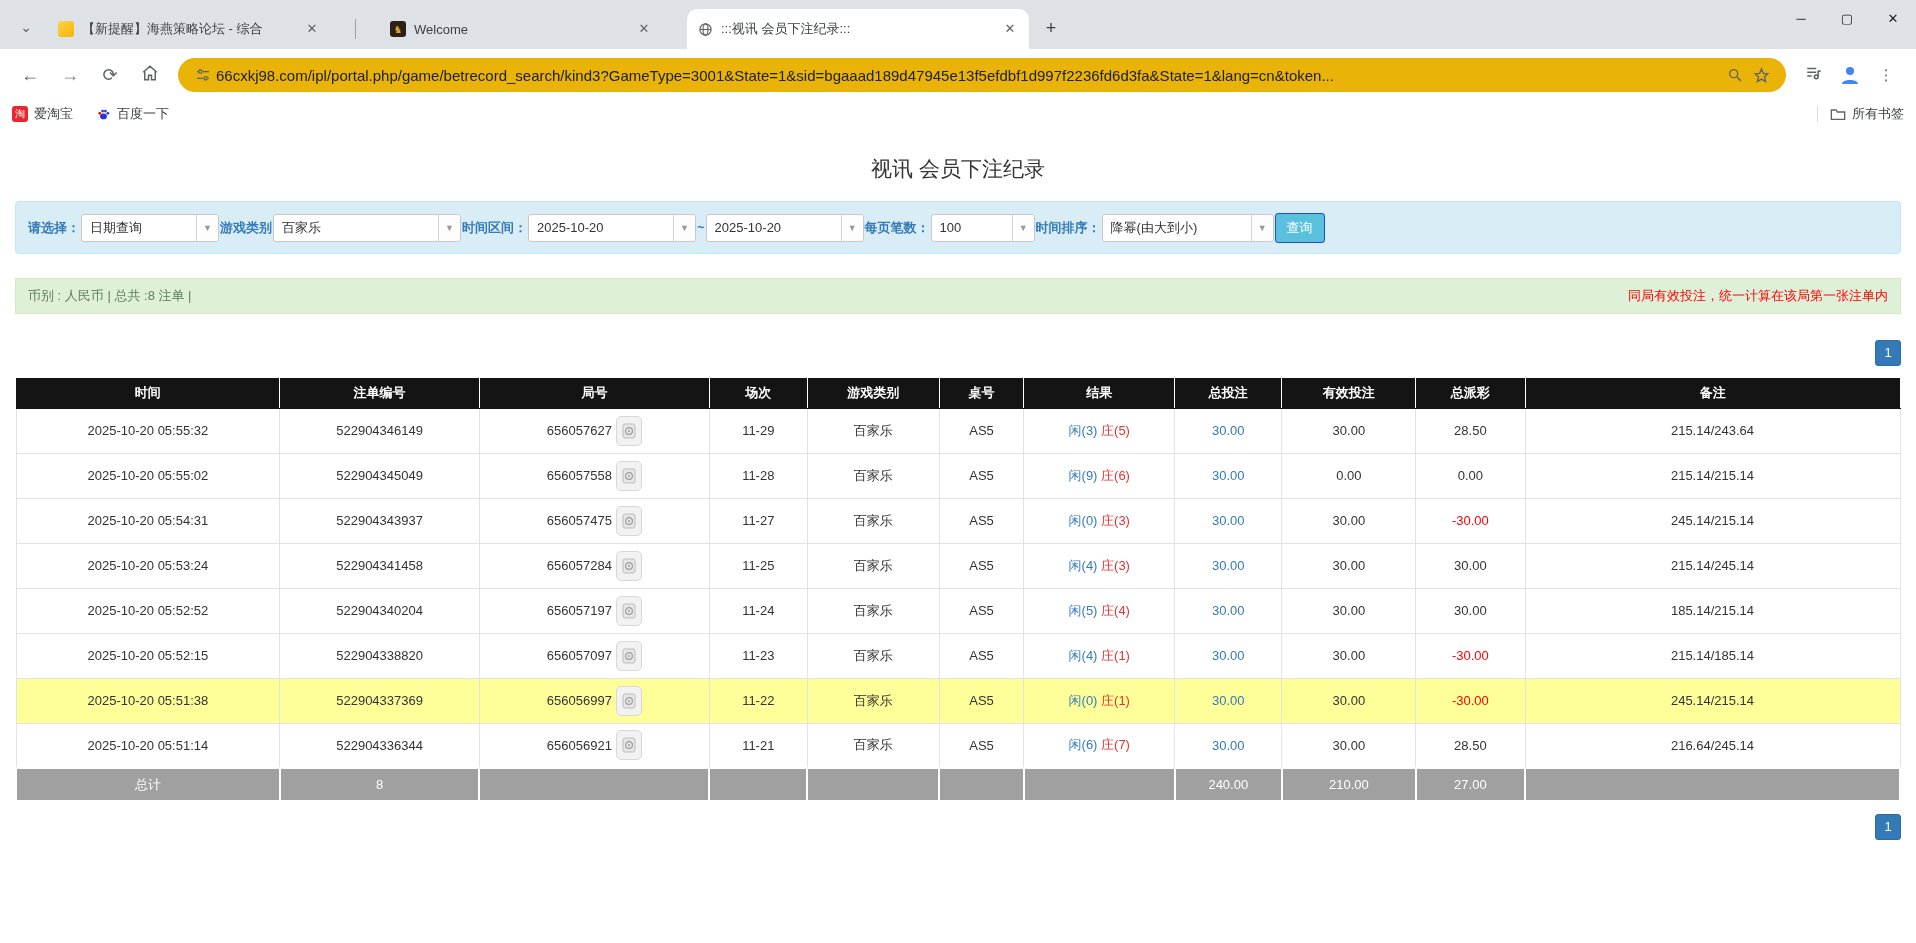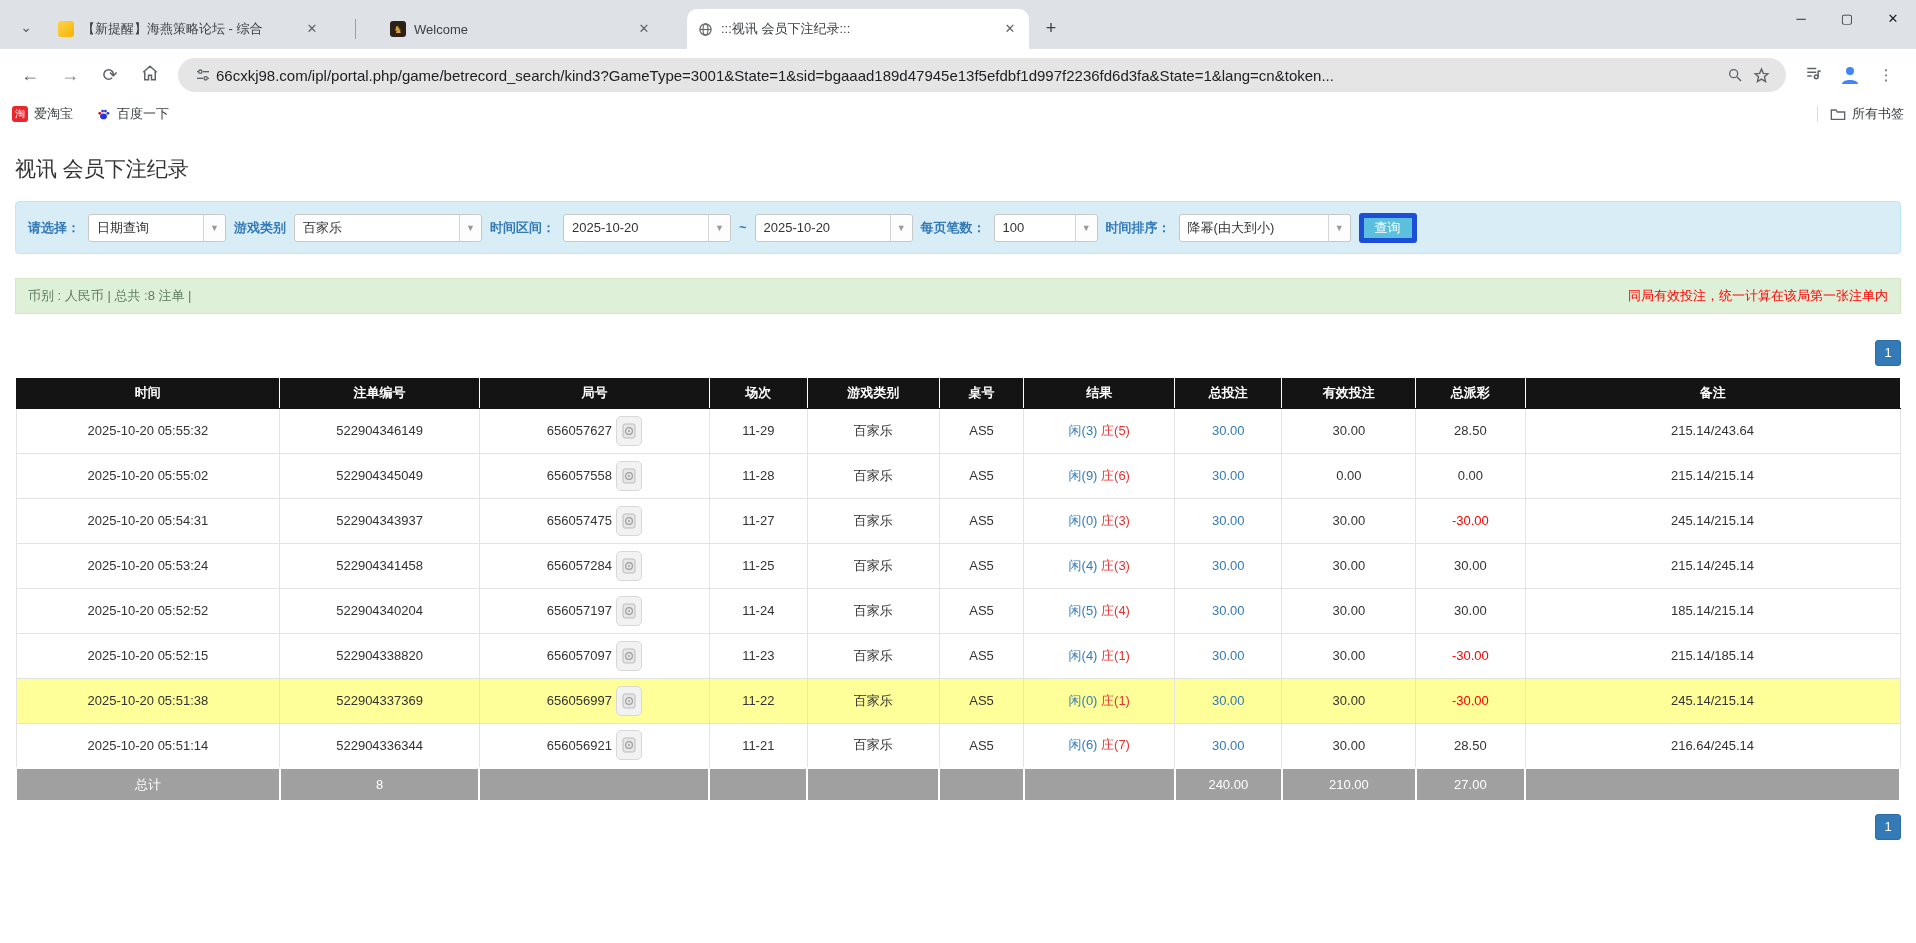--- a/index.html
+++ b/index.html
@@ -23,21 +23,21 @@
     border-radius:50%; cursor:pointer; line-height:18px; margin-left:6px; }
   .tab-sep { width:1px; height:20px; background:#9aa0a6; margin-bottom:10px; }
   .newtab-btn { width:28px; height:28px; margin:0 0 7px 8px; border:none; background:transparent;
     font-size:18px; color:#3c4043; border-radius:50%; cursor:pointer; }
   .win-controls { position:absolute; right:0; top:0; height:36px; display:flex; }
   .win-btn { width:46px; height:36px; border:none; background:transparent; color:#202124; font-size:13px; cursor:pointer; }
 
   .toolbar { height:52px; background:#fff; display:flex; align-items:center; padding:0 10px; }
   .nav-btn { width:34px; height:34px; border:none; background:transparent; border-radius:50%;
     color:#5f6368; font-size:18px; cursor:pointer; margin:0 3px; }
-  .omnibox { flex:1; height:34px; background:#e5e5e5; border-radius:17px; margin:0 8px;
+  .omnibox { flex:1; height:34px; background:#eab308; border-radius:17px; margin:0 8px;
     display:flex; align-items:center; padding:0 12px; min-width:0; }
   .omni-url { flex:1; font-size:15px; color:#202124; white-space:nowrap; overflow:hidden; min-width:0; }
   .omni-icon { width:26px; height:26px; border:none; background:transparent; color:#5f6368; cursor:pointer;
     flex:0 0 26px; display:flex; align-items:center; justify-content:center; }
   .toolbar-right { display:flex; align-items:center; }
   .avatar-btn { width:32px; height:32px; border:none; background:transparent; cursor:pointer;
     display:flex; align-items:center; justify-content:center; }
 
   .bookmarks { height:26px; background:#fff; display:flex; align-items:center; padding:0 12px;
     font-size:13px; color:#3c4043; }
@@ -45,32 +45,32 @@
   .bm-icon { width:16px; height:16px; margin-right:6px; border-radius:3px; display:flex;
     align-items:center; justify-content:center; }
   .bm-tao { background:#e8272e; color:#fff; font-size:10px; border-radius:3px; }
   .bm-spacer { flex:1; }
   .bm-divider { width:1px; height:16px; background:#dadce0; margin-right:12px; }
   .bm-all { display:flex; align-items:center; cursor:pointer; }
   .bm-all svg { margin-right:6px; }
 
   
   .content { padding:0 15px; }
-  .page-title { font-size:21px; color:#333; margin:28px 0 18px 0; font-weight:400; }
+  .page-title { font-size:21px; color:#333; margin:28px 0 18px 0; font-weight:400;text-align:center; }
 
   .filter-bar { background:#d9edf7; border:1px solid #bce8f1; border-radius:4px; height:53px;
-    display:flex; align-items:center; padding:0 12px; gap:8px; font-size:13px; }
+    display:flex; align-items:center; padding:0 12px; gap:1px; font-size:13px; }
   .f-label { color:#337ab7; font-weight:bold; white-space:nowrap; }
   .combo { background:#fff; border:1px solid #c8c8c8; border-radius:3px; height:28px; display:flex;
     align-items:center; }
   .combo .val { padding:0 8px; color:#333; font-size:13px; white-space:nowrap; flex:1; }
   .combo .arrow { width:22px; height:100%; border-left:1px solid #d5d5d5; display:flex; align-items:center;
     justify-content:center; color:#999; font-size:9px; cursor:pointer; background:#fdfdfd; border-radius:0 3px 3px 0; }
   .tilde { color:#337ab7; font-weight:bold; }
-  .search-btn { background:#5bc0de; border:5px solid #1d4ed8; color:#fff; font-size:13px;
+  .search-btn { background:#5bc0de; border:1px solid #1d4ed8; color:#fff; font-size:13px;
     height:30px; padding:0 11px; border-radius:3px; cursor:pointer; }
 
   .info-bar { margin-top:24px; background:#dff0d8; border:1px solid #d6e9c6; height:36px;
     display:flex; align-items:center; justify-content:space-between; padding:0 12px; font-size:13px; }
   .info-left { color:#5e7e5e; }
   .info-right { color:#f00; }
 
   .pager-row { display:flex; justify-content:flex-end; margin:26px 0 12px 0; }
   .pager-row.bottom { margin:12px 0 0 0; }
   .page-num { width:26px; height:26px; background:#337ab7; color:#fff; border:1px solid #2e6da4;

